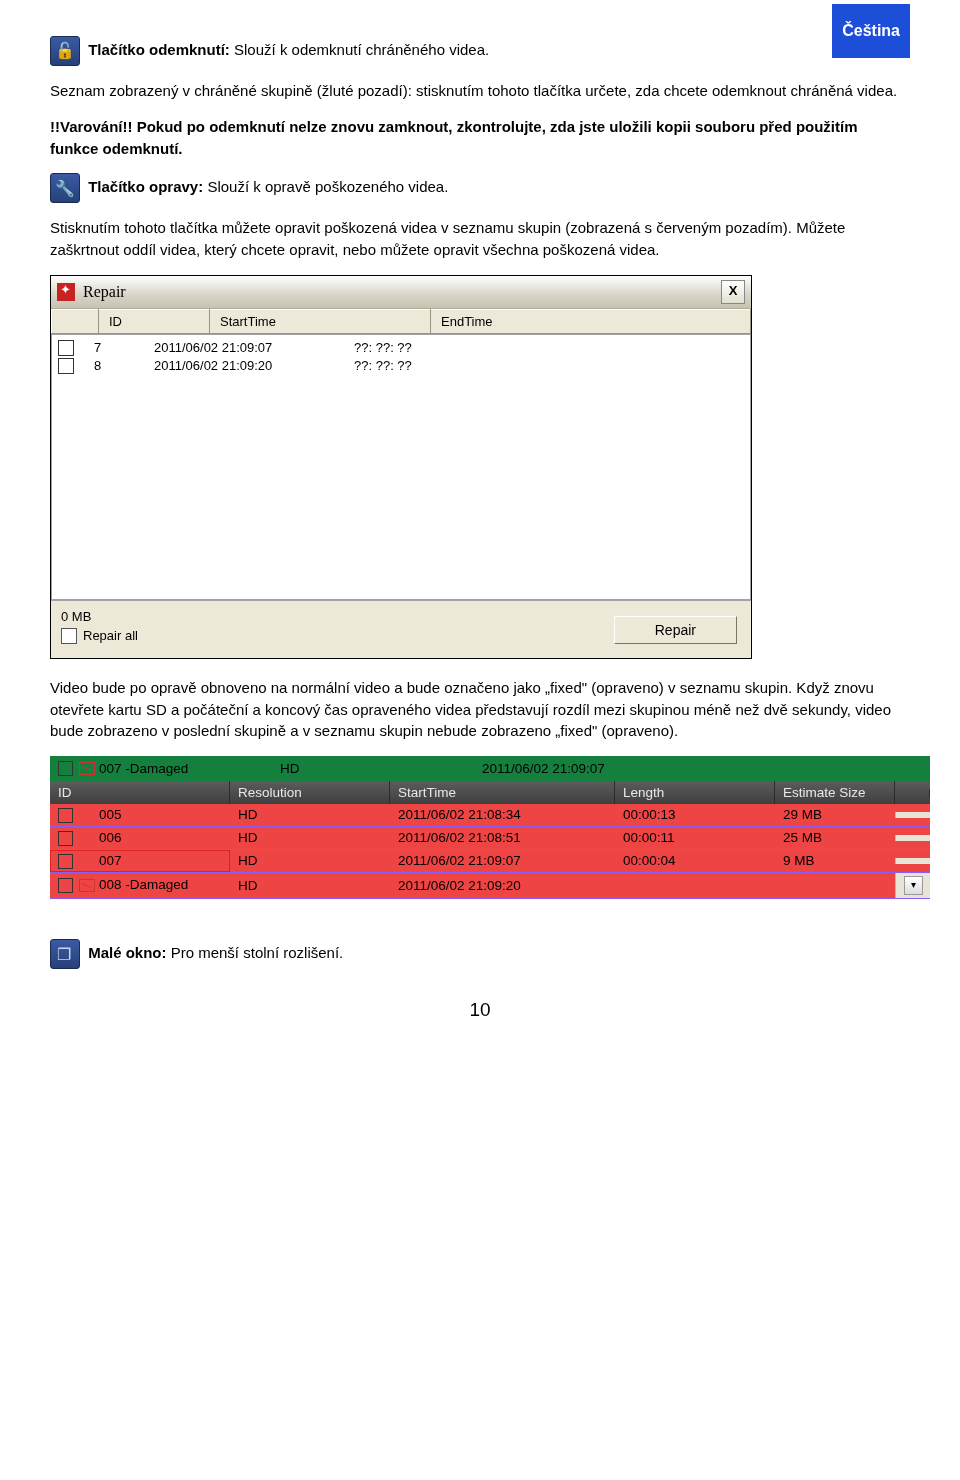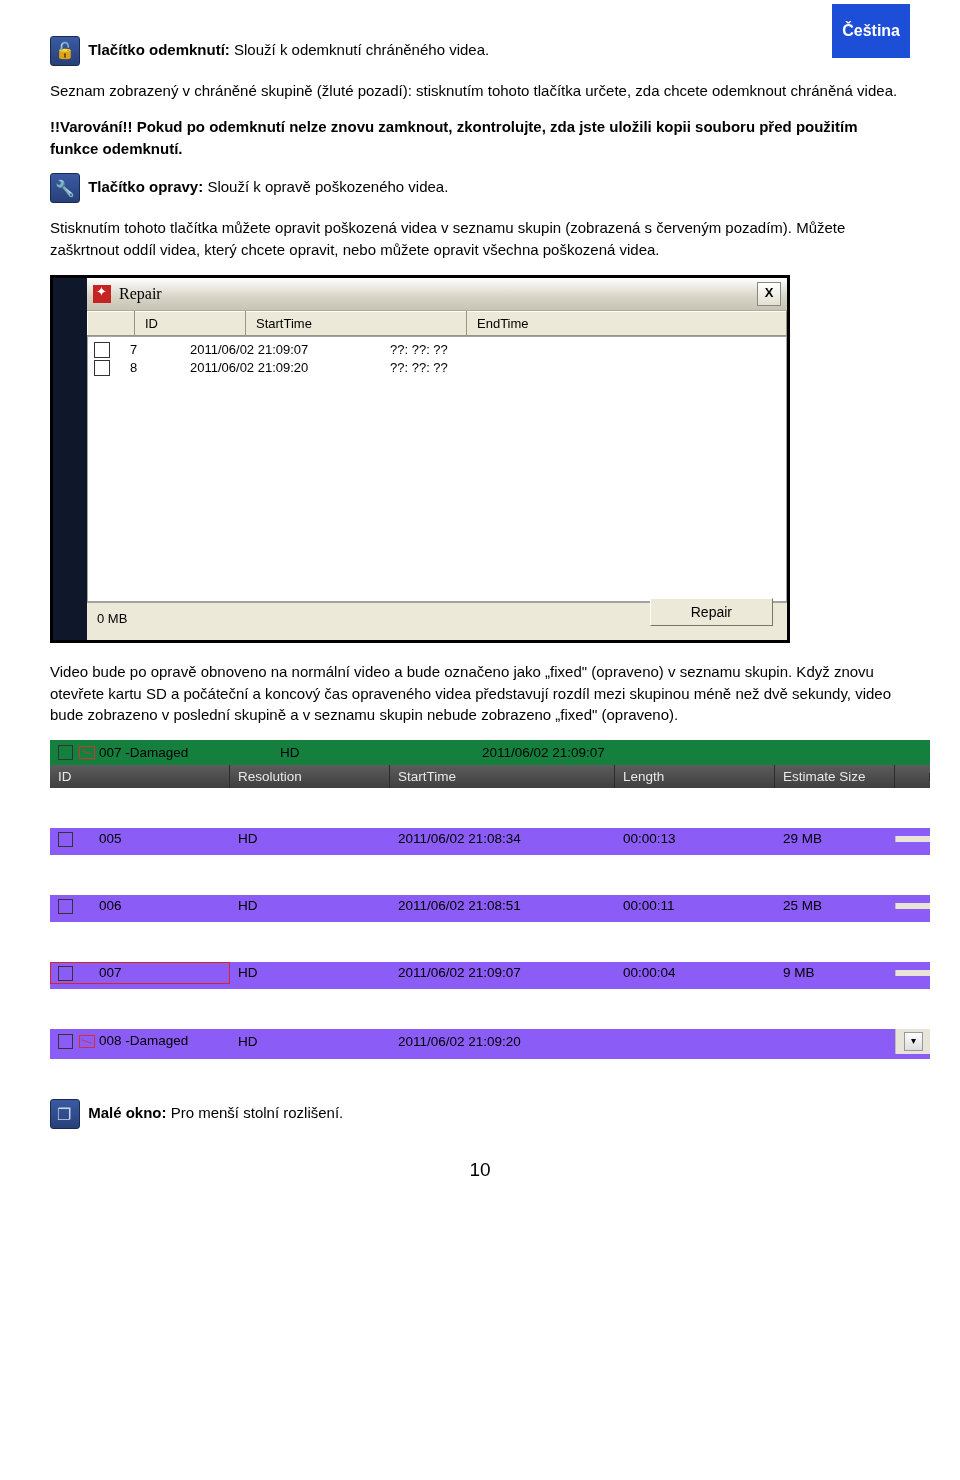--- a/index.html
+++ b/index.html
@@ -89,28 +89,27 @@
     line-height: 1.45;
   }
   .bold { font-weight: bold; }
   .note-divider {
     border-bottom: 1px solid #000;
     padding-bottom: 6px;
     margin: 22px 0 10px 0;
   }
   
   .repair-dialog {
-    border: 3px solid #000000;
-    background: #0f172a;
+    border: 1px solid #000000;
+    background: #c2410c;
     width: 700px;
     position: relative;
     font-family: Tahoma, Arial, sans-serif;
     font-size: 13px;
     color: #000;
-    padding-left: 34px;
   }
   .repair-title {
     background: linear-gradient(#fff,#d7d3c6 60%,#c8c4b4);
     height: 32px;
     display:flex;
     align-items:center;
     padding: 0 6px;
     border-bottom: 1px solid #b0ab99;
   }
   .repair-title .ricon {
@@ -193,24 +192,23 @@
     display:grid;
     grid-template-columns: 180px 160px 225px 160px 120px 35px;
     background: linear-gradient(#5c5c5c,#3f3f3f);
     color:#e8e8e8;
     align-items:center;
   }
   .ghdr div { padding:4px 8px; border-right:1px solid #2c2c2c;}
   .grow {
     display:grid;
     grid-template-columns: 180px 160px 225px 160px 120px 35px;
-    background:#8b5cf6;
-    align-items:center;
-    border-bottom:5px solid #8b5cf6;
-    margin-top:40px;
+    background:#ef4444;
+    align-items:center;
+    border-bottom:1px solid #8b5cf6;
   }
   .grow div { padding:3px 8px; }
   .gcb { width:13px;height:13px;border:1px solid #333;display:inline-block;margin-right:6px;vertical-align:middle;}
   .gpic { width:14px;height:11px;border:1px solid #c33;display:inline-block;vertical-align:middle;margin-right:4px;position:relative;}
   .gpic::after{content:"";position:absolute;left:1px;top:5px;width:11px;border-top:1px solid #c33;transform:rotate(20deg);}
   .ggroup {
     display:grid;
     grid-template-columns: 180px 160px 225px 160px 120px 35px;
     background:#15803d;
     align-items:center;
@@ -273,20 +271,24 @@
       </div>
       <div class="repair-row">
         <span class="cb"></span>
         <span class="cid">8</span>
         <span class="cst">2011/06/02 21:09:20</span>
         <span class="cet">??: ??: ??</span>
       </div>
     </div>
     <div class="repair-bottom">
       <div class="sizelbl">0  MB</div>
+      <div class="rall">
+        <span class="cb2"></span>
+        <span>Repair all</span>
+      </div>
       <div class="repair-btn">Repair</div>
     </div>
   </div>
 
   <p class="para" style="margin-top:18px;">Video bude po opravě obnoveno na normální video a bude označeno jako „fixed" (opraveno) v seznamu skupin. Když znovu otevřete kartu SD a počáteční a koncový čas opraveného videa představují rozdíl mezi skupinou méně než dvě sekundy, video bude zobrazeno v poslední skupině a v seznamu skupin nebude zobrazeno „fixed" (opraveno).</p>
 
   <div class="glist">
     <div class="ggroup">
       <div><span class="gcb"></span><span class="gpic"></span><span>007 -Damaged</span></div>
       <div>HD</div>

